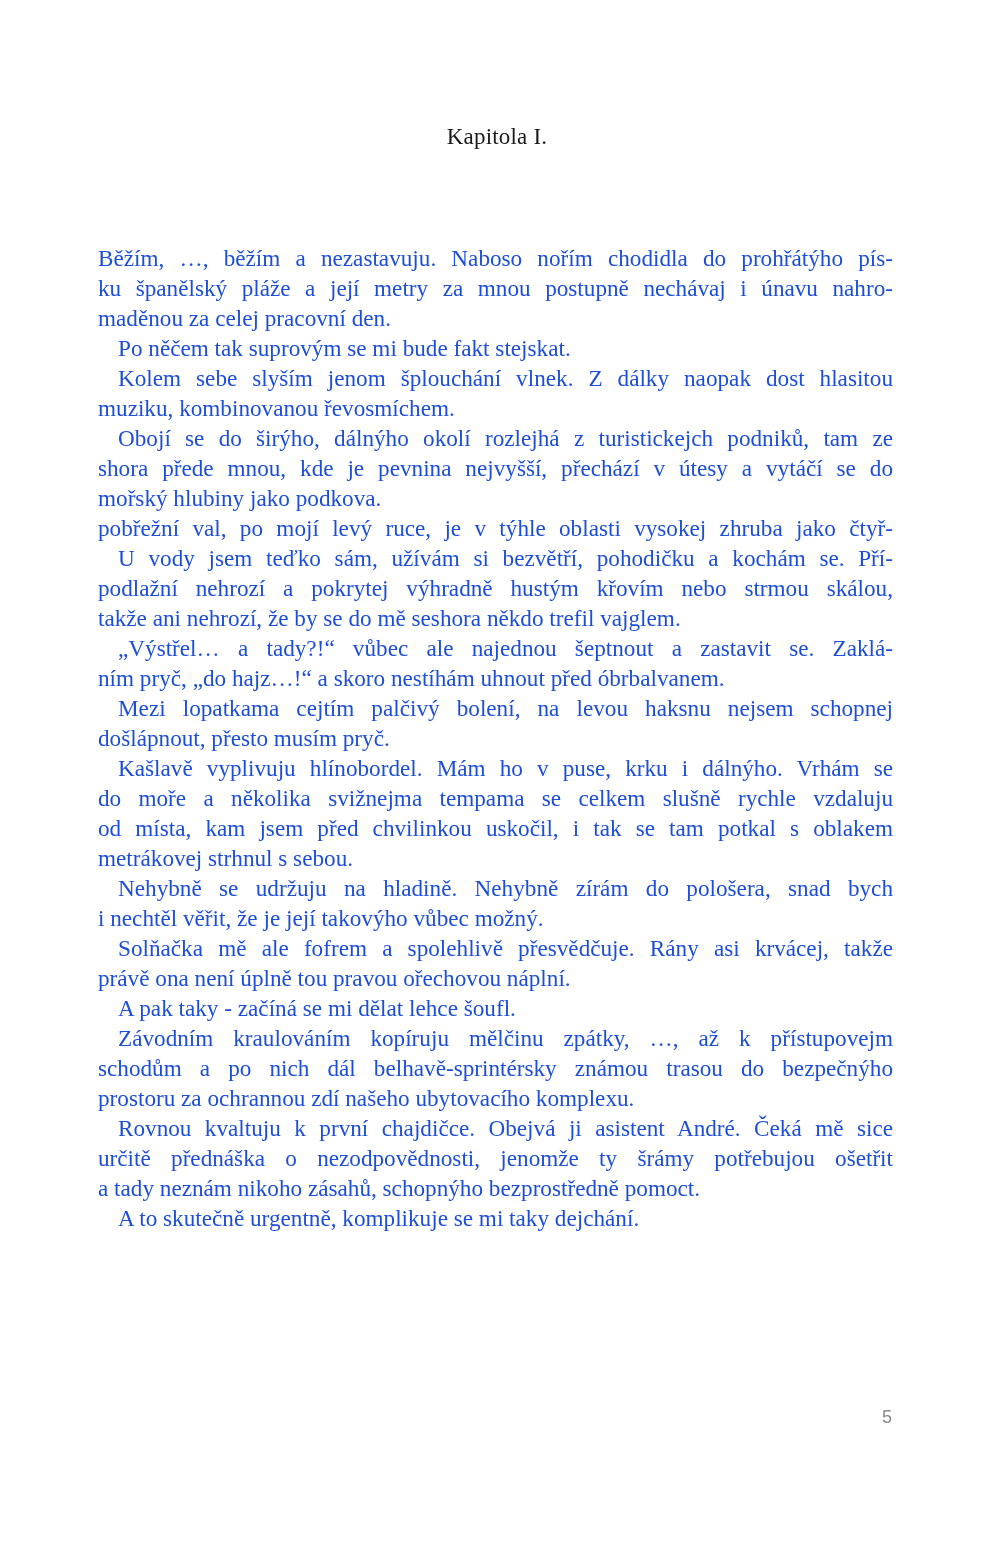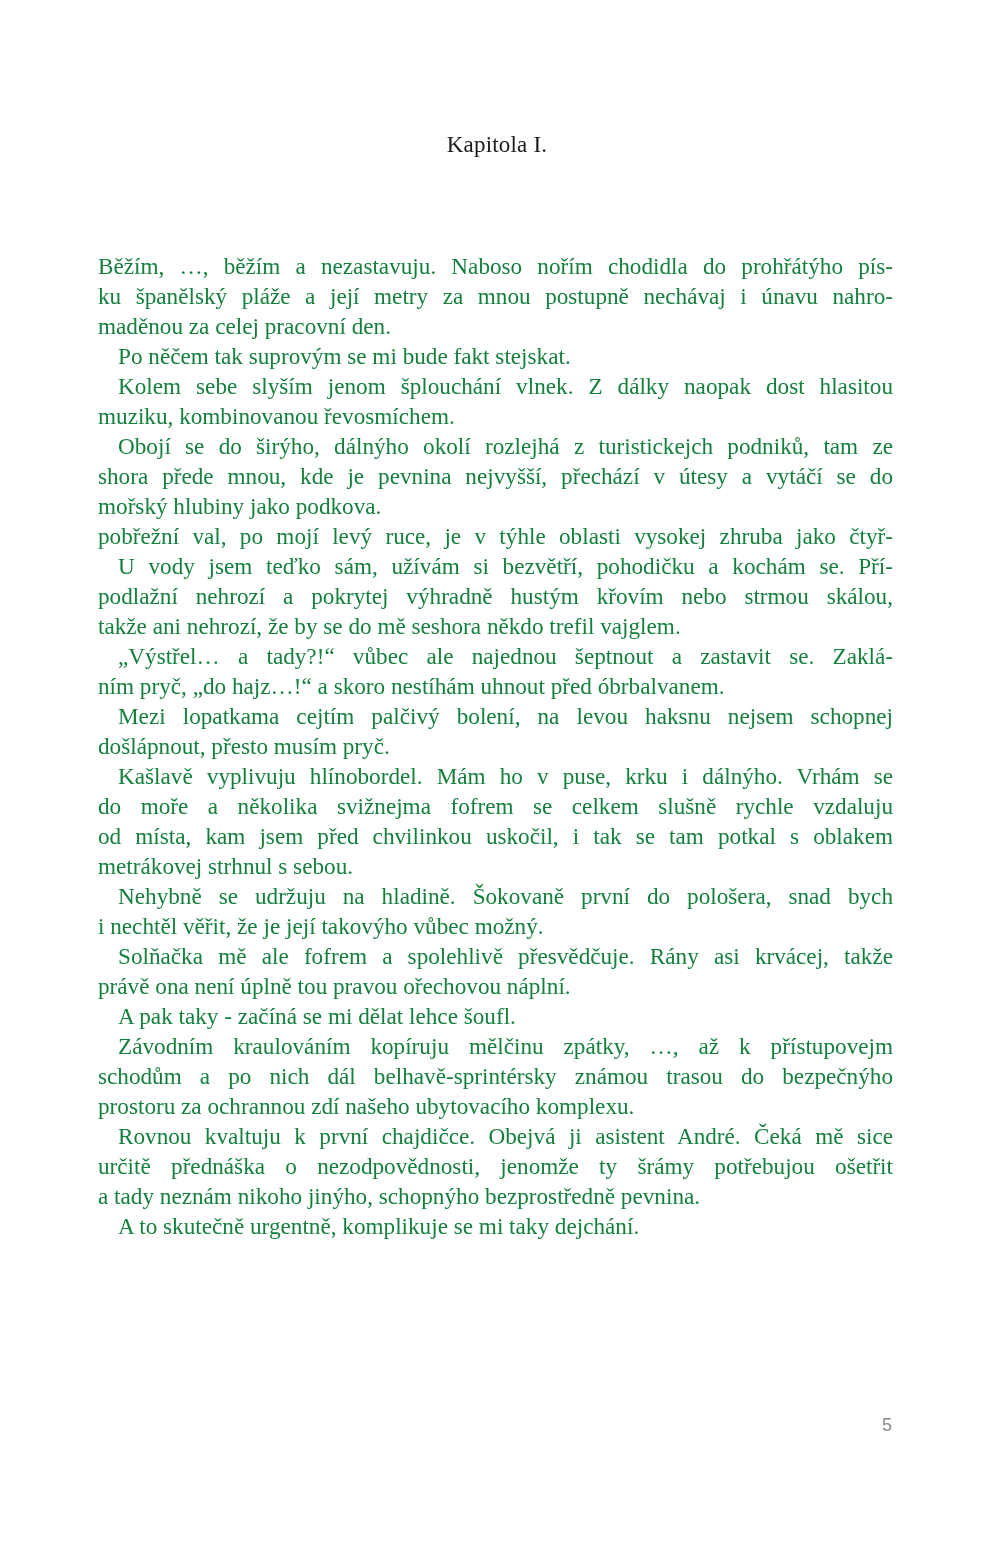--- a/index.html
+++ b/index.html
@@ -12,42 +12,41 @@
     height: 1548px;
     position: relative;
     overflow: hidden;
   }
   .page {
     position: absolute;
     left: 0; top: 0;
     width: 994px;
     height: 1340px;
     background: #ffffff;
-    margin-top: 8px;
   }
   .chapter-title {
     position: absolute;
     top: 124px;
     left: 0;
     width: 994px;
     text-align: center;
     font-family: "Liberation Serif", "DejaVu Serif", serif;
     font-size: 23px;
     color: #1a1a1a;
     letter-spacing: 0.2px;
   }
   .body-text {
     position: absolute;
     left: 98px;
     top: 243px;
     width: 795px;
     font-family: "Liberation Serif", "DejaVu Serif", serif;
     font-size: 23.2px;
     line-height: 30px;
-    color: #15803d;
+    color: #1d4ed8;
   }
   .para { margin: 0; }
   .line {
     display: block;
     height: 30px;
     white-space: nowrap;
     text-align: justify;
     text-align-last: justify;
   }
   .line.last {
@@ -101,44 +100,44 @@
       <div class="para">
         <span class="line first">„Výstřel… a tady?!“ vůbec ale najednou šeptnout a zastavit se. Zaklá-</span>
         <span class="line last">ním pryč, „do hajz…!“ a skoro nestíhám uhnout před óbrbalvanem.</span>
       </div>
       <div class="para">
         <span class="line first">Mezi lopatkama cejtím palčivý bolení, na levou haksnu nejsem schopnej</span>
         <span class="line last">došlápnout, přesto musím pryč.</span>
       </div>
       <div class="para">
         <span class="line first">Kašlavě vyplivuju hlínobordel. Mám ho v puse, krku i dálnýho. Vrhám se</span>
-        <span class="line">do moře a několika svižnejma fofrem se celkem slušně rychle vzdaluju</span>
+        <span class="line">do moře a několika svižnejma tempama se celkem slušně rychle vzdaluju</span>
         <span class="line">od místa, kam jsem před chvilinkou uskočil, i tak se tam potkal s oblakem</span>
         <span class="line last">metrákovej strhnul s sebou.</span>
       </div>
       <div class="para">
-        <span class="line first">Nehybně se udržuju na hladině. Šokovaně první do pološera, snad bych</span>
+        <span class="line first">Nehybně se udržuju na hladině. Nehybně zírám do pološera, snad bych</span>
         <span class="line last">i nechtěl věřit, že je její takovýho vůbec možný.</span>
       </div>
       <div class="para">
         <span class="line first">Solňačka mě ale fofrem a spolehlivě přesvědčuje. Rány asi krvácej, takže</span>
         <span class="line last">právě ona není úplně tou pravou ořechovou náplní.</span>
       </div>
       <div class="para">
         <span class="line first last">A pak taky - začíná se mi dělat lehce šoufl.</span>
       </div>
       <div class="para">
         <span class="line first">Závodním kraulováním kopíruju mělčinu zpátky, …, až k přístupovejm</span>
         <span class="line">schodům a po nich dál belhavě-sprintérsky známou trasou do bezpečnýho</span>
         <span class="line last">prostoru za ochrannou zdí našeho ubytovacího komplexu.</span>
       </div>
       <div class="para">
         <span class="line first">Rovnou kvaltuju k první chajdičce. Obejvá ji asistent André. Čeká mě sice</span>
         <span class="line">určitě přednáška o nezodpovědnosti, jenomže ty šrámy potřebujou ošetřit</span>
-        <span class="line last">a tady neznám nikoho jinýho, schopnýho bezprostředně pevnina.</span>
+        <span class="line last">a tady neznám nikoho zásahů, schopnýho bezprostředně pomoct.</span>
       </div>
       <div class="para">
         <span class="line first last">A to skutečně urgentně, komplikuje se mi taky dejchání.</span>
       </div>
     </div>
 
   <div class="page-number">5</div>
 </div>
 
 </body></html>

